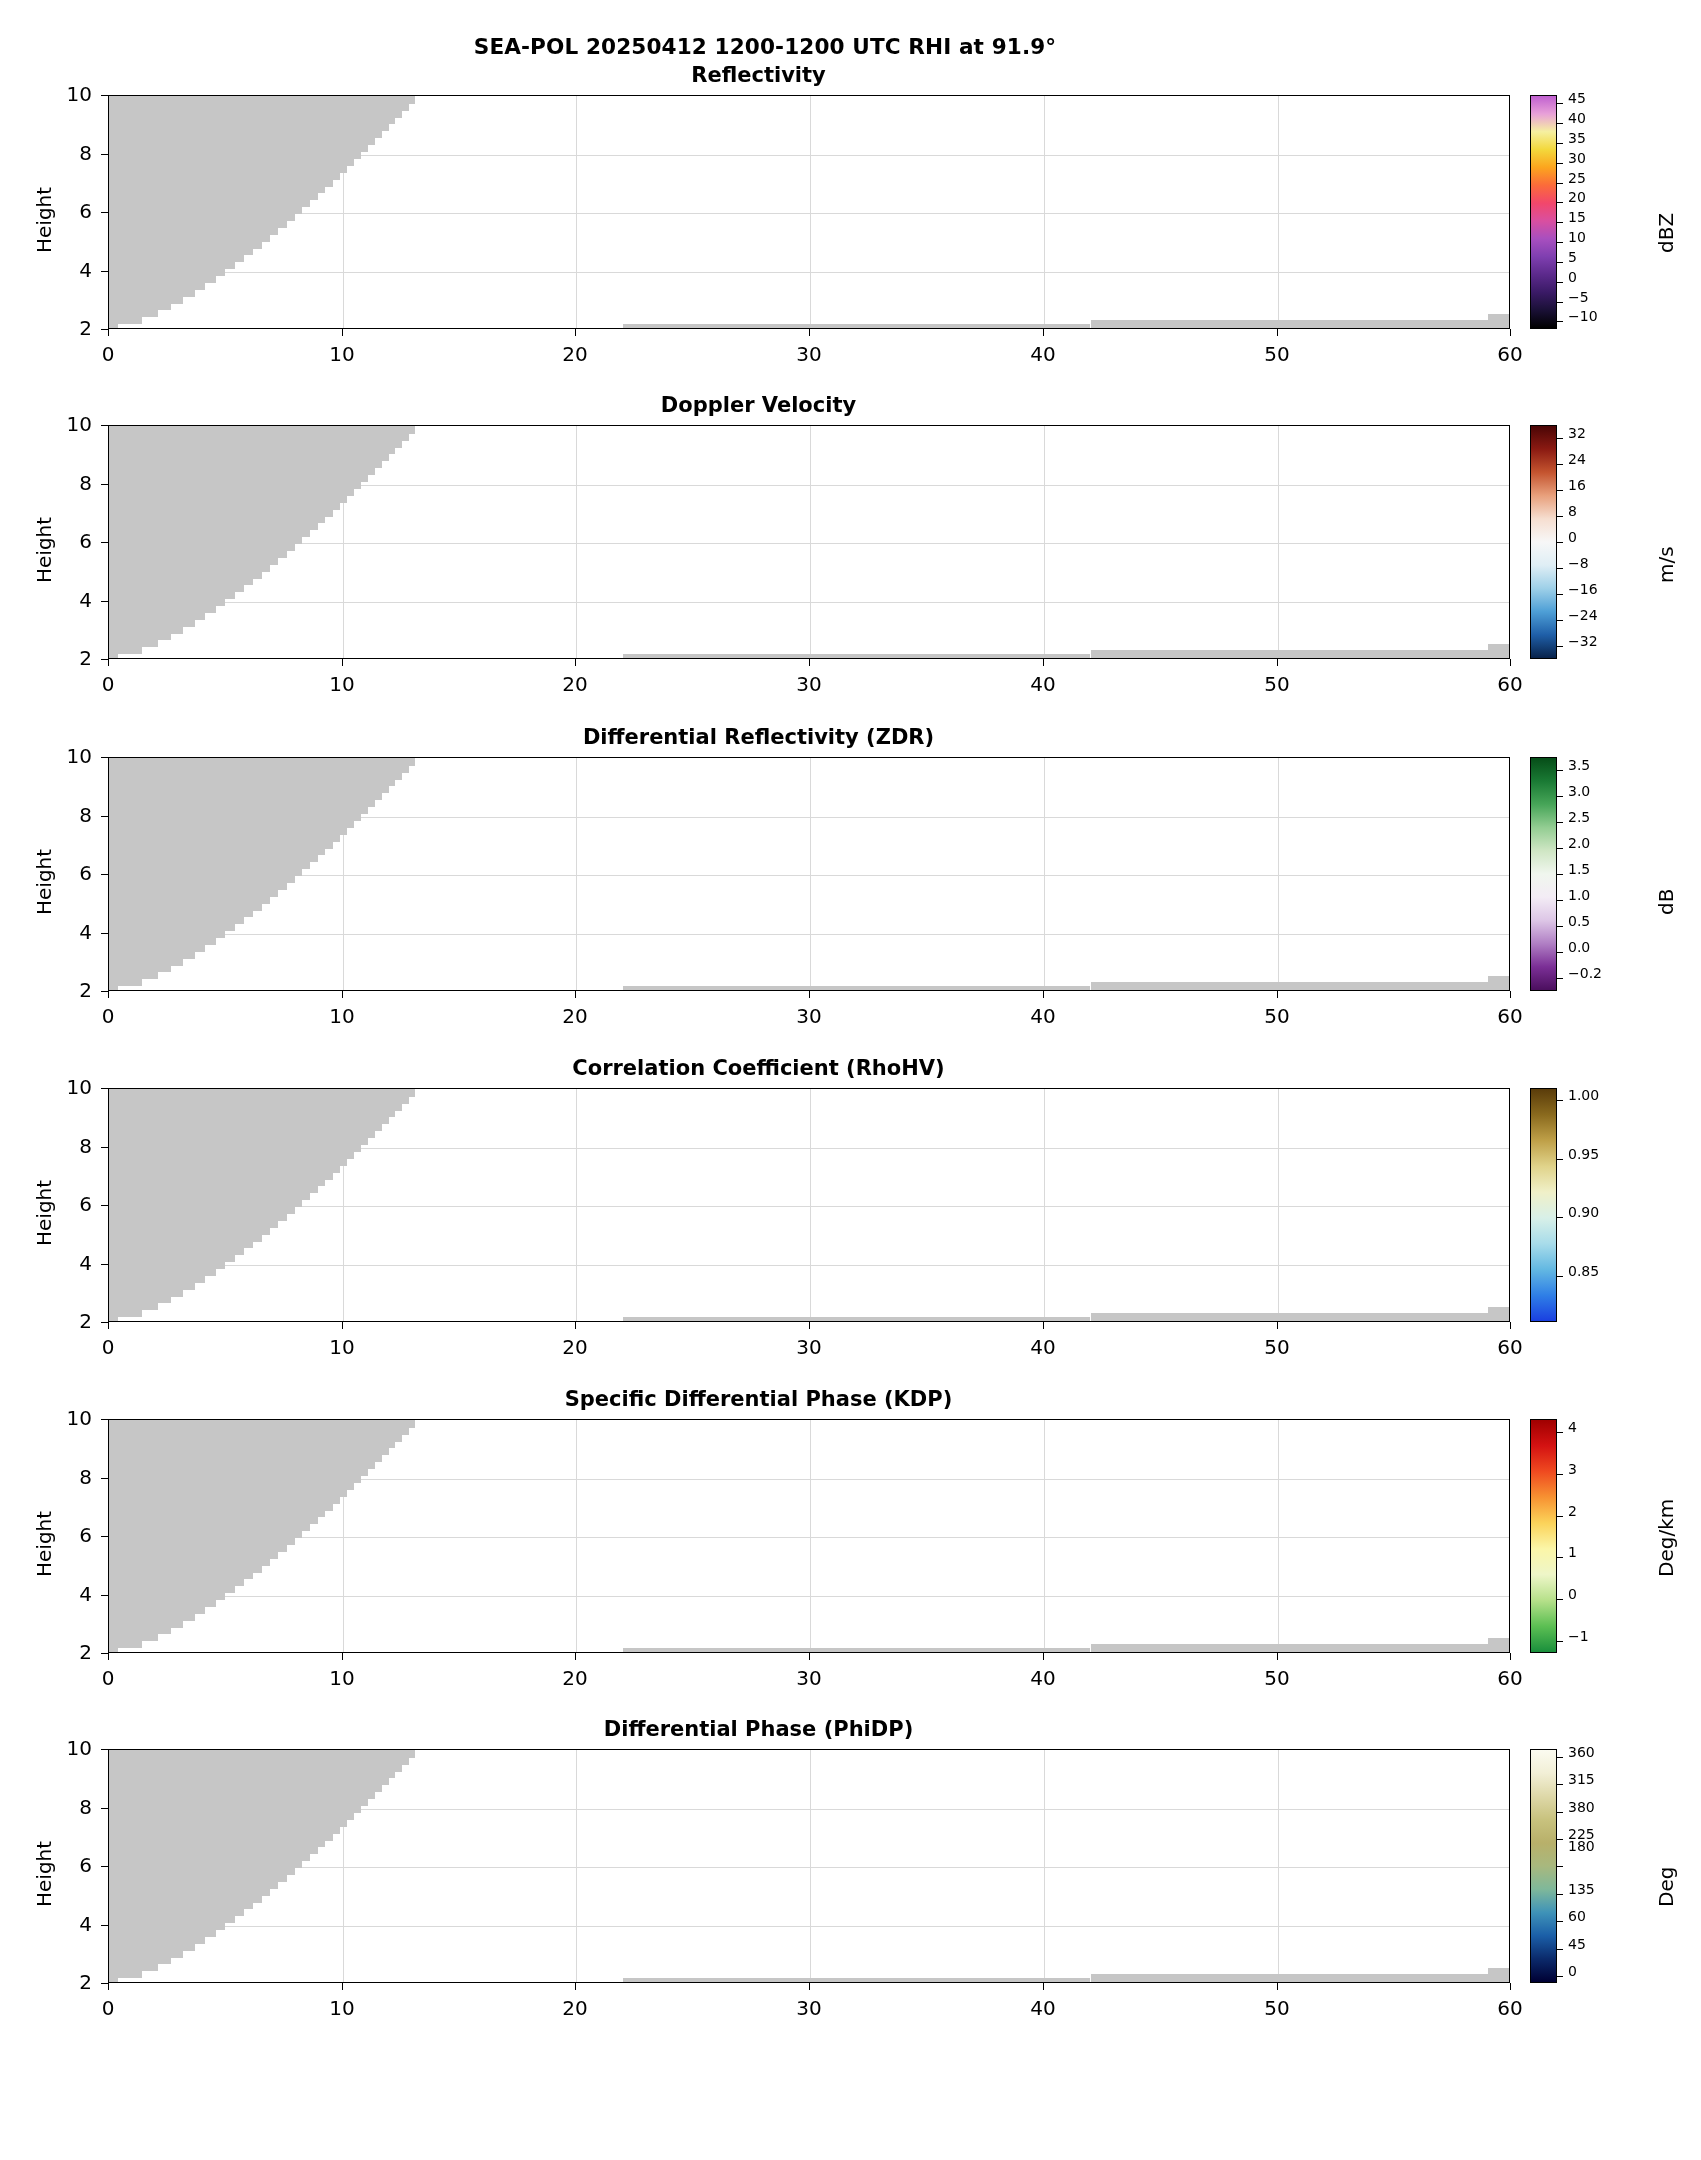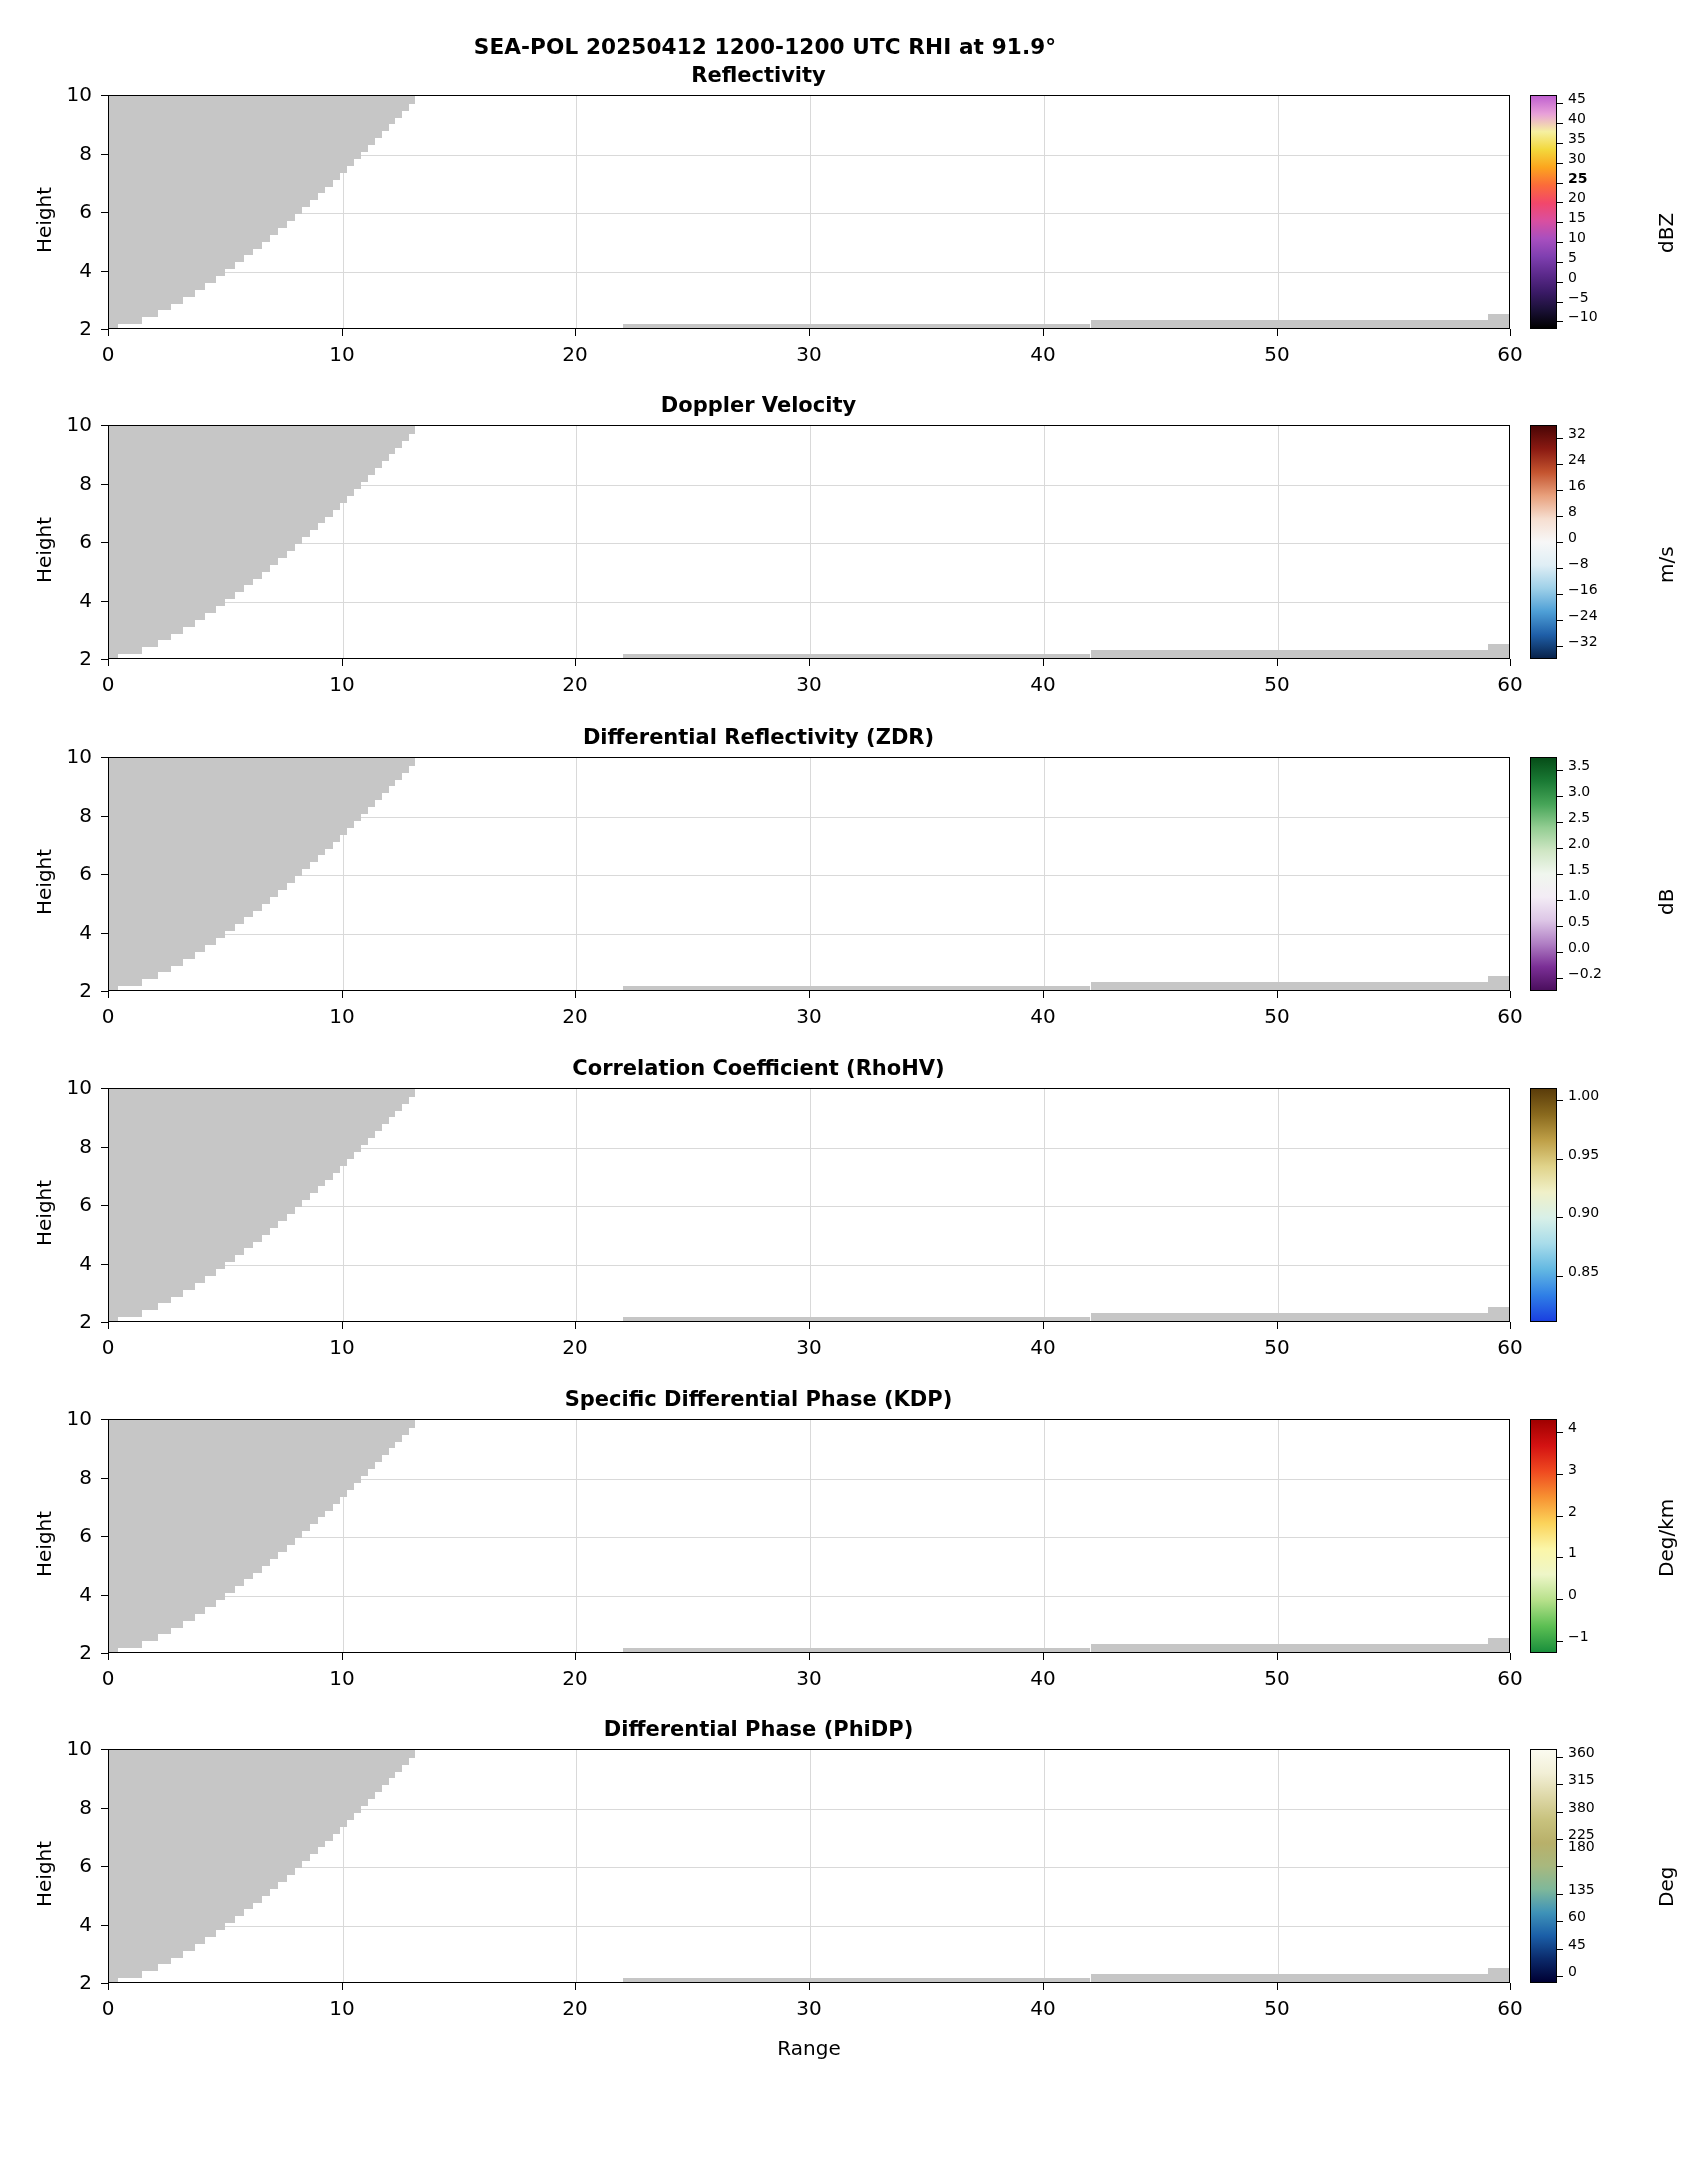--- a/index.html
+++ b/index.html
@@ -233,21 +233,21 @@
         <div class="cbar-label" style="left: 1568px; top: 219px;">0</div>
         <div class="cbar-tick" style="left: 1557px; top: 199px;"></div>
         <div class="cbar-label" style="left: 1568px; top: 199px;">5</div>
         <div class="cbar-tick" style="left: 1557px; top: 179px;"></div>
         <div class="cbar-label" style="left: 1568px; top: 179px;">10</div>
         <div class="cbar-tick" style="left: 1557px; top: 159px;"></div>
         <div class="cbar-label" style="left: 1568px; top: 159px;">15</div>
         <div class="cbar-tick" style="left: 1557px; top: 139px;"></div>
         <div class="cbar-label" style="left: 1568px; top: 139px;">20</div>
         <div class="cbar-tick" style="left: 1557px; top: 120px;"></div>
-        <div class="cbar-label" style="left: 1568px; top: 120px; font-weight: bold;">25</div>
+        <div class="cbar-label" style="left: 1568px; top: 120px;">25</div>
         <div class="cbar-tick" style="left: 1557px; top: 100px;"></div>
         <div class="cbar-label" style="left: 1568px; top: 100px;">30</div>
         <div class="cbar-tick" style="left: 1557px; top: 80px;"></div>
         <div class="cbar-label" style="left: 1568px; top: 80px;">35</div>
         <div class="cbar-tick" style="left: 1557px; top: 60px;"></div>
         <div class="cbar-label" style="left: 1568px; top: 60px;">40</div>
         <div class="cbar-tick" style="left: 1557px; top: 40px;"></div>
         <div class="cbar-label" style="left: 1568px; top: 40px;">45</div>
         <div class="cbar-unit" style="left: 1654px; top: 190px;">dBZ</div>
       </div>
@@ -703,15 +703,14 @@
         <div class="cbar-label" style="left: 1568px; top: 122px;">225</div>
         <div class="cbar-tick" style="left: 1557px; top: 95px;"></div>
         <div class="cbar-label" style="left: 1568px; top: 95px;">380</div>
         <div class="cbar-tick" style="left: 1557px; top: 67px;"></div>
         <div class="cbar-label" style="left: 1568px; top: 67px;">315</div>
         <div class="cbar-tick" style="left: 1557px; top: 40px;"></div>
         <div class="cbar-label" style="left: 1568px; top: 40px;">360</div>
         <div class="cbar-unit" style="left: 1654px; top: 190px;">Deg</div>
       </div>
     </div>
-  <div class="xlabel" id="xlabel" style="top: 2036px;">Range</div>
 </div>
 
 
 </body></html>

